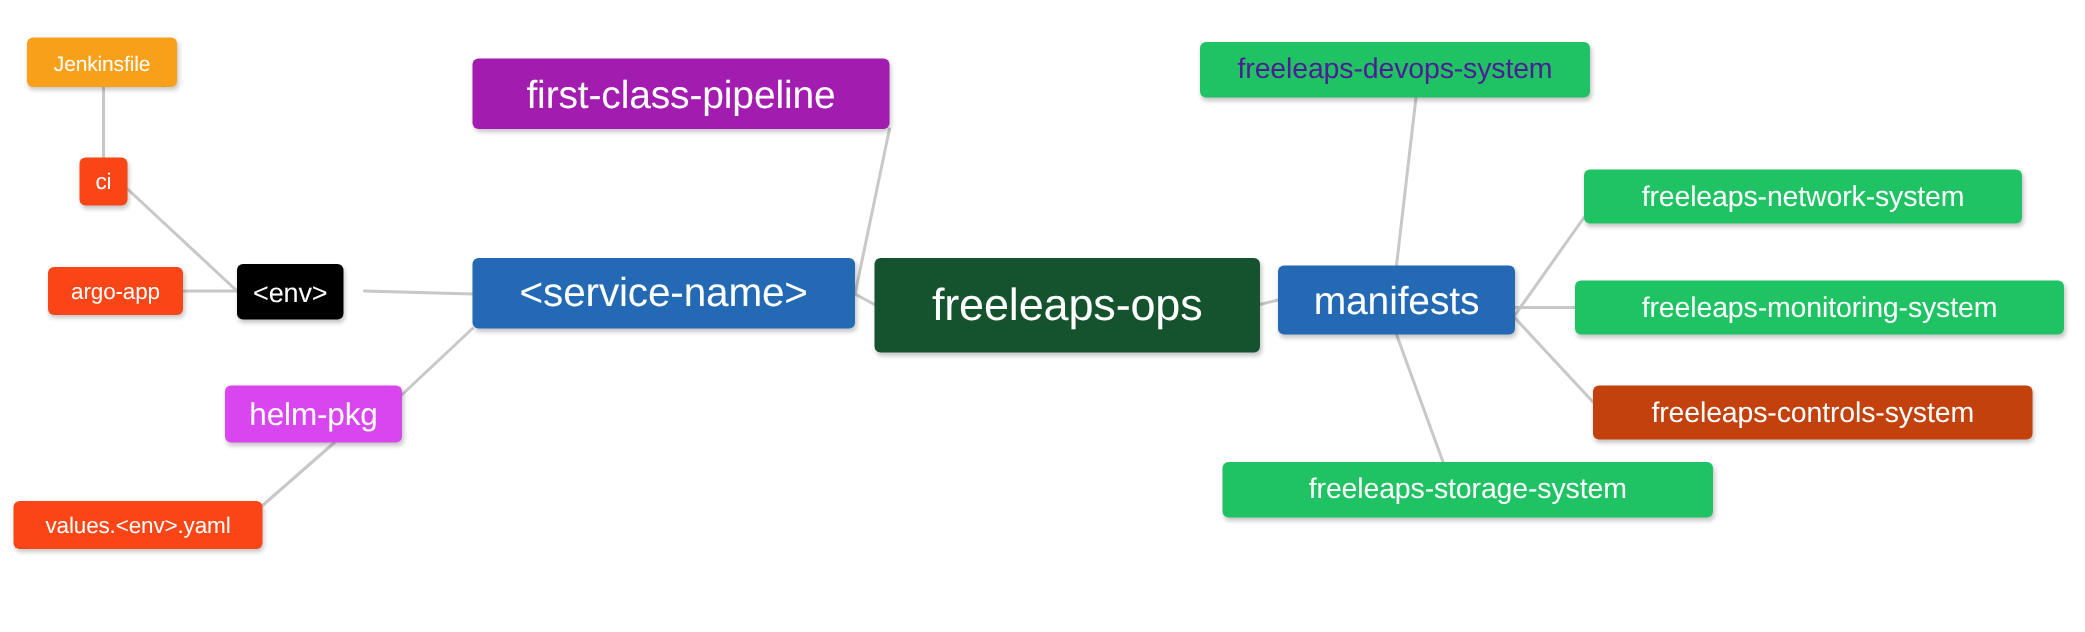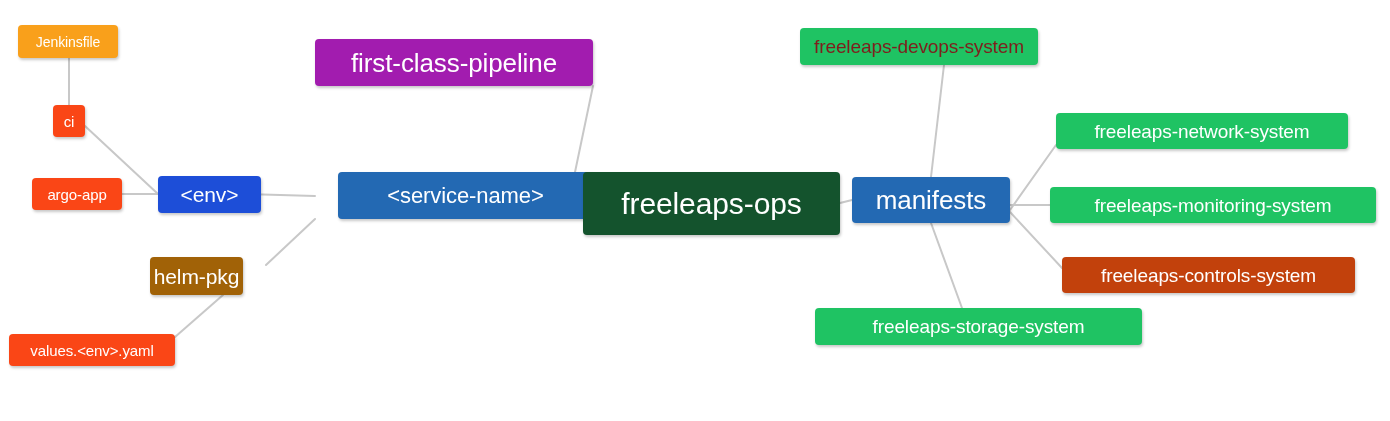--- a/index.html
+++ b/index.html
@@ -72,49 +72,49 @@
   </div>
 
   <div class="node" style="left: 53px; top: 105px; width: 32px; height: 32px; background: rgb(250, 70, 22); font-size: 15px; color: rgb(255, 255, 255);">
     <span class="node-label">ci</span>
   </div>
 
   <div class="node" style="left: 32px; top: 178px; width: 90px; height: 32px; background: rgb(250, 70, 22); font-size: 15px; color: rgb(255, 255, 255);">
     <span class="node-label">argo-app</span>
   </div>
 
-  <div class="node" style="left: 158px; top: 176px; width: 103px; height: 37px; background: #1d4ed8; font-size: 21px; color: rgb(255, 255, 255);">
+  <div class="node" style="left: 158px; top: 176px; width: 71px; height: 37px; background: #000000; font-size: 18px; color: rgb(255, 255, 255);">
     <span class="node-label">&lt;env&gt;</span>
   </div>
 
-  <div class="node" style="left: 150px; top: 257px; width: 93px; height: 38px; background: #a16207; font-size: 21px; color: rgb(255, 255, 255);">
+  <div class="node" style="left: 150px; top: 257px; width: 118px; height: 38px; background: #d946ef; font-size: 21px; color: rgb(255, 255, 255);">
     <span class="node-label">helm-pkg</span>
   </div>
 
   <div class="node" style="left: 9px; top: 334px; width: 166px; height: 32px; background: rgb(250, 70, 22); font-size: 15px; color: rgb(255, 255, 255);">
     <span class="node-label">values.&lt;env&gt;.yaml</span>
   </div>
 
   <div class="node" style="left: 315px; top: 39px; width: 278px; height: 47px; background: #a21caf; font-size: 26px; color: rgb(255, 255, 255);">
     <span class="node-label">first-class-pipeline</span>
   </div>
 
-  <div class="node" style="left: 315px; top: 172px; width: 255px; height: 47px; background: rgb(35, 105, 179); font-size: 22px; color: rgb(255, 255, 255); margin-left: 23px;">
+  <div class="node" style="left: 315px; top: 172px; width: 255px; height: 47px; background: rgb(35, 105, 179); font-size: 27px; color: rgb(255, 255, 255);">
     <span class="node-label">&lt;service-name&gt;</span>
   </div>
 
   <div class="node" style="left: 583px; top: 172px; width: 257px; height: 63px; background: #14532d; font-size: 30px; color: rgb(255, 255, 255);">
     <span class="node-label">freeleaps-ops</span>
   </div>
 
   <div class="node" style="left: 852px; top: 177px; width: 158px; height: 46px; background: rgb(35, 105, 179); font-size: 26px; color: rgb(255, 255, 255);">
     <span class="node-label">manifests</span>
   </div>
 
-  <div class="node" style="left: 800px; top: 28px; width: 238px; height: 37px; background: rgb(31, 195, 99); font-size: 19px; color: #7f1d1d; text-align: center;">
+  <div class="node" style="left: 800px; top: 28px; width: 260px; height: 37px; background: rgb(31, 195, 99); font-size: 19px; color: #4c1d95; text-align: center;">
     <span class="node-label">freeleaps-devops-system</span>
   </div>
 
   <div class="node" style="left: 1056px; top: 113px; width: 292px; height: 36px; background: rgb(31, 195, 99); font-size: 19px; color: rgb(255, 255, 255);">
     <span class="node-label">freeleaps-network-system</span>
   </div>
 
   <div class="node" style="left: 1050px; top: 187px; width: 326px; height: 36px; background: rgb(31, 195, 99); font-size: 19px; color: rgb(255, 255, 255);">
     <span class="node-label">freeleaps-monitoring-system</span>
   </div>

